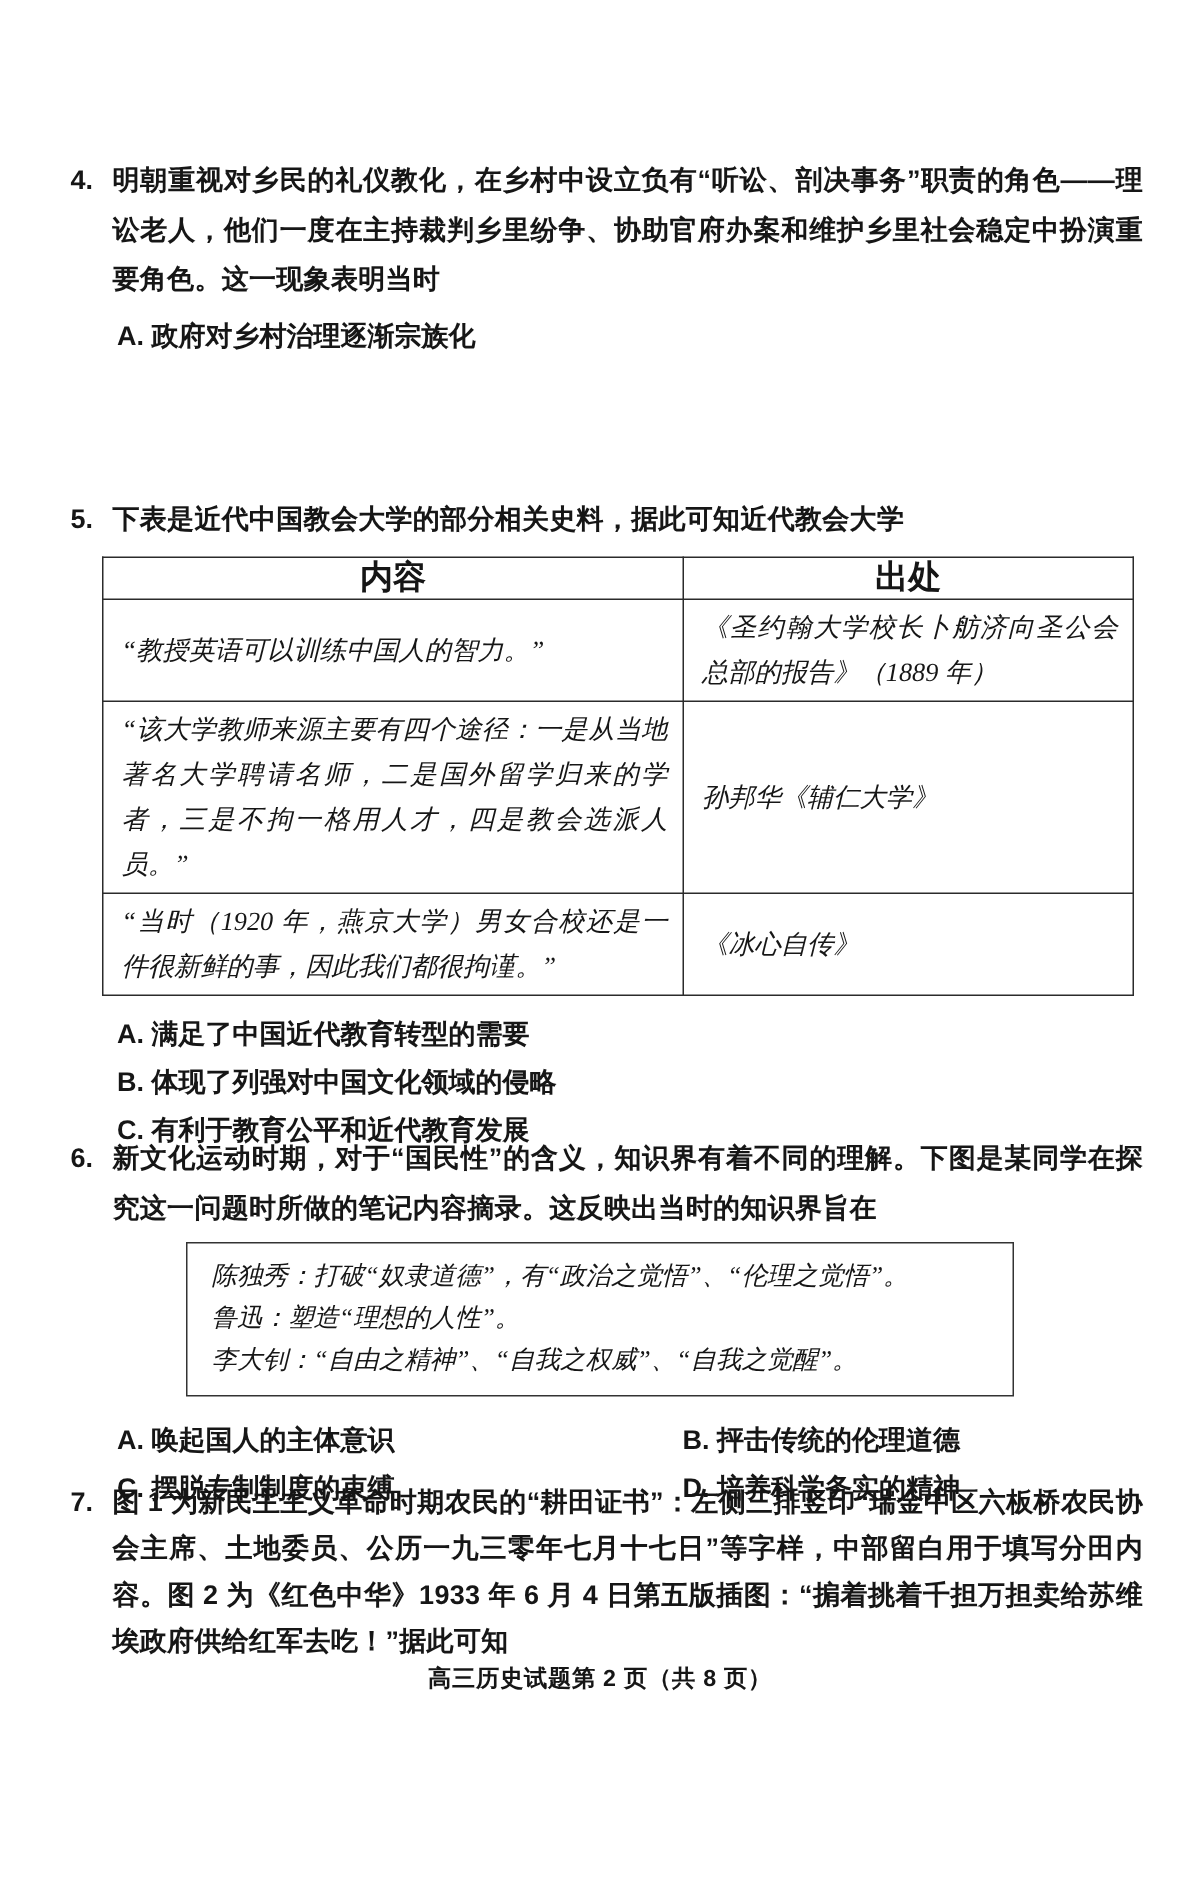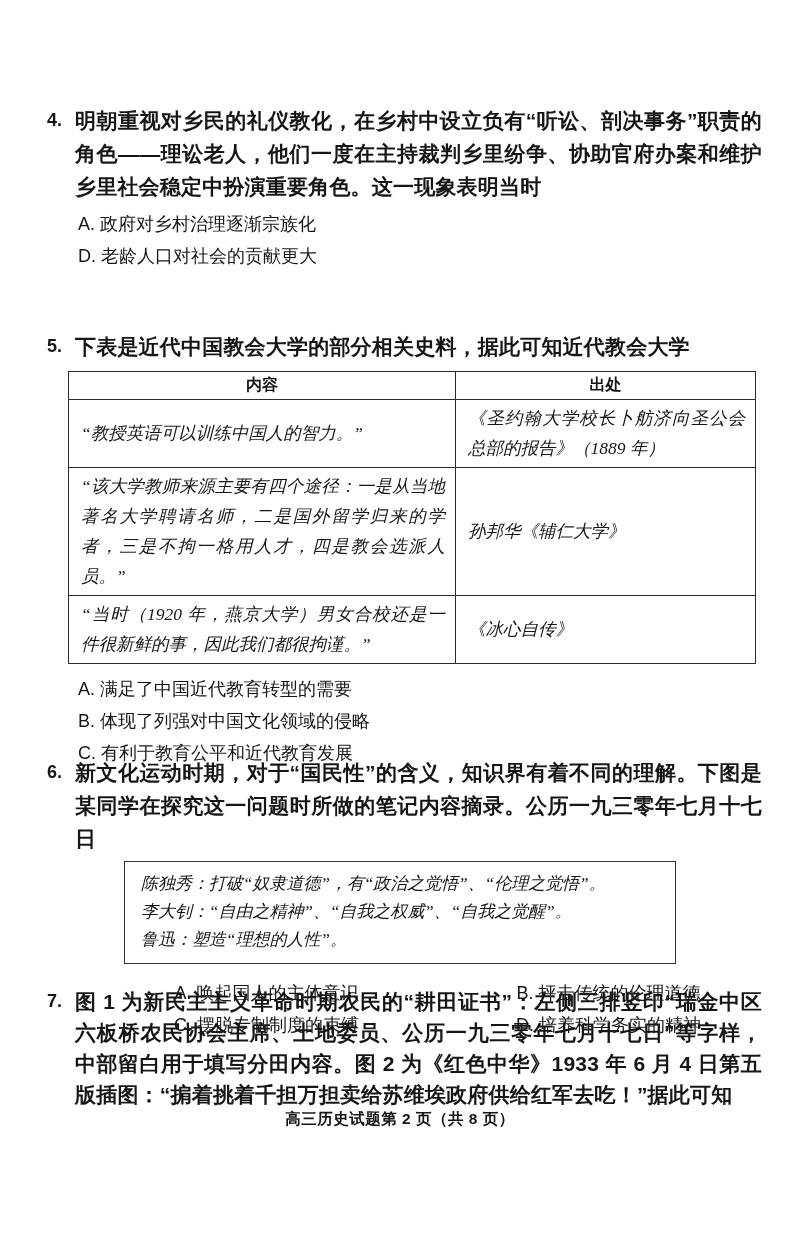--- a/index.html
+++ b/index.html
@@ -14,37 +14,37 @@
   }
   .page { position: absolute; inset: 0; }
 
   .q { position: absolute; left: 40px; width: 722px; }
   .q-head { display: flex; align-items: flex-start; }
   .q-num {
     flex: 0 0 35px; padding-left: 7px;
     font-size: 18px; font-weight: 700; line-height: 33px;
   }
   .q-stem {
-    flex: 1; font-size: 21px; font-weight: 700;
+    flex: 1; font-size: 18px; font-weight: 700;
     line-height: 33px; text-align: justify; letter-spacing: 0.2px;
   }
   .q7 .q-num, .q7 .q-stem { line-height: 31px; }
 
   .opts { margin: 5px 0 0 38px; }
-  .opt { font-size: 18px; font-weight: 400; line-height: 32px; white-space: nowrap; }
-  .opts.two-col { display: grid; grid-template-columns: 377px 1fr; margin-top: 13px; text-align: center; }
+  .opt { font-size: 18px; font-weight: 700; line-height: 32px; white-space: nowrap; }
+  .opts.two-col { display: grid; grid-template-columns: 377px 1fr; margin-top: 13px; }
 
   table.src {
     border-collapse: collapse; table-layout: fixed;
     margin: 8px 0 0 28px; width: 688px;
   }
   table.src col.c1 { width: 387px; }
   table.src th {
     border: 1.5px solid #2b2b2b;
-    font-size: 16px; font-weight: 700; text-align: center;
+    font-size: 22px; font-weight: 700; text-align: center;
     padding: 1px 0 2px; line-height: 24px;
   }
   table.src td {
     border: 1.5px solid #2b2b2b;
     font-size: 17.5px; line-height: 30px;
     padding: 3px 10px 4px 12px;
     vertical-align: middle; text-align: justify;
   }
   .kai {
     font-family: "Liberation Serif", "DejaVu Serif", serif;
@@ -69,21 +69,20 @@
 
 <div class="page">
 
   <div class="q" style="top:104px">
     <div class="q-head">
       <div class="q-num">4.</div>
       <div class="q-stem">明朝重视对乡民的礼仪教化，在乡村中设立负有“听讼、剖决事务”职责的角色——理讼老人，他们一度在主持裁判乡里纷争、协助官府办案和维护乡里社会稳定中扮演重要角色。这一现象表明当时</div>
     </div>
     <div class="opts">
       <div class="opt">A. 政府对乡村治理逐渐宗族化</div>
-      <div class="opt">D. 老龄人口对社会的贡献更大</div>
     </div>
   </div>
 
   <div class="q" style="top:330px">
     <div class="q-head">
       <div class="q-num">5.</div>
       <div class="q-stem">下表是近代中国教会大学的部分相关史料，据此可知近代教会大学</div>
     </div>
     <table class="src">
       <colgroup>
@@ -112,26 +111,26 @@
     <div class="opts" style="margin-top:9px">
       <div class="opt">A. 满足了中国近代教育转型的需要</div>
       <div class="opt">B. 体现了列强对中国文化领域的侵略</div>
       <div class="opt">C. 有利于教育公平和近代教育发展</div>
     </div>
   </div>
 
   <div class="q" style="top:756px">
     <div class="q-head">
       <div class="q-num">6.</div>
-      <div class="q-stem">新文化运动时期，对于“国民性”的含义，知识界有着不同的理解。下图是某同学在探究这一问题时所做的笔记内容摘录。公历一九三零年七月十七日</div>
+      <div class="q-stem">新文化运动时期，对于“国民性”的含义，知识界有着不同的理解。下图是某同学在探究这一问题时所做的笔记内容摘录。这反映出当时的知识界旨在</div>
     </div>
     <div class="note kai">
       <div class="note-line">陈独秀：打破“奴隶道德”，有“政治之觉悟”、“伦理之觉悟”。</div>
+      <div class="note-line">鲁迅：塑造“理想的人性”。</div>
       <div class="note-line">李大钊：“自由之精神”、“自我之权威”、“自我之觉醒”。</div>
-      <div class="note-line">鲁迅：塑造“理想的人性”。</div>
     </div>
     <div class="opts two-col">
       <div class="opt">A. 唤起国人的主体意识</div>
       <div class="opt">B. 抨击传统的伦理道德</div>
       <div class="opt">C. 摆脱专制制度的束缚</div>
       <div class="opt">D. 培养科学务实的精神</div>
     </div>
   </div>
 
   <div class="q q7" style="top:986px">

